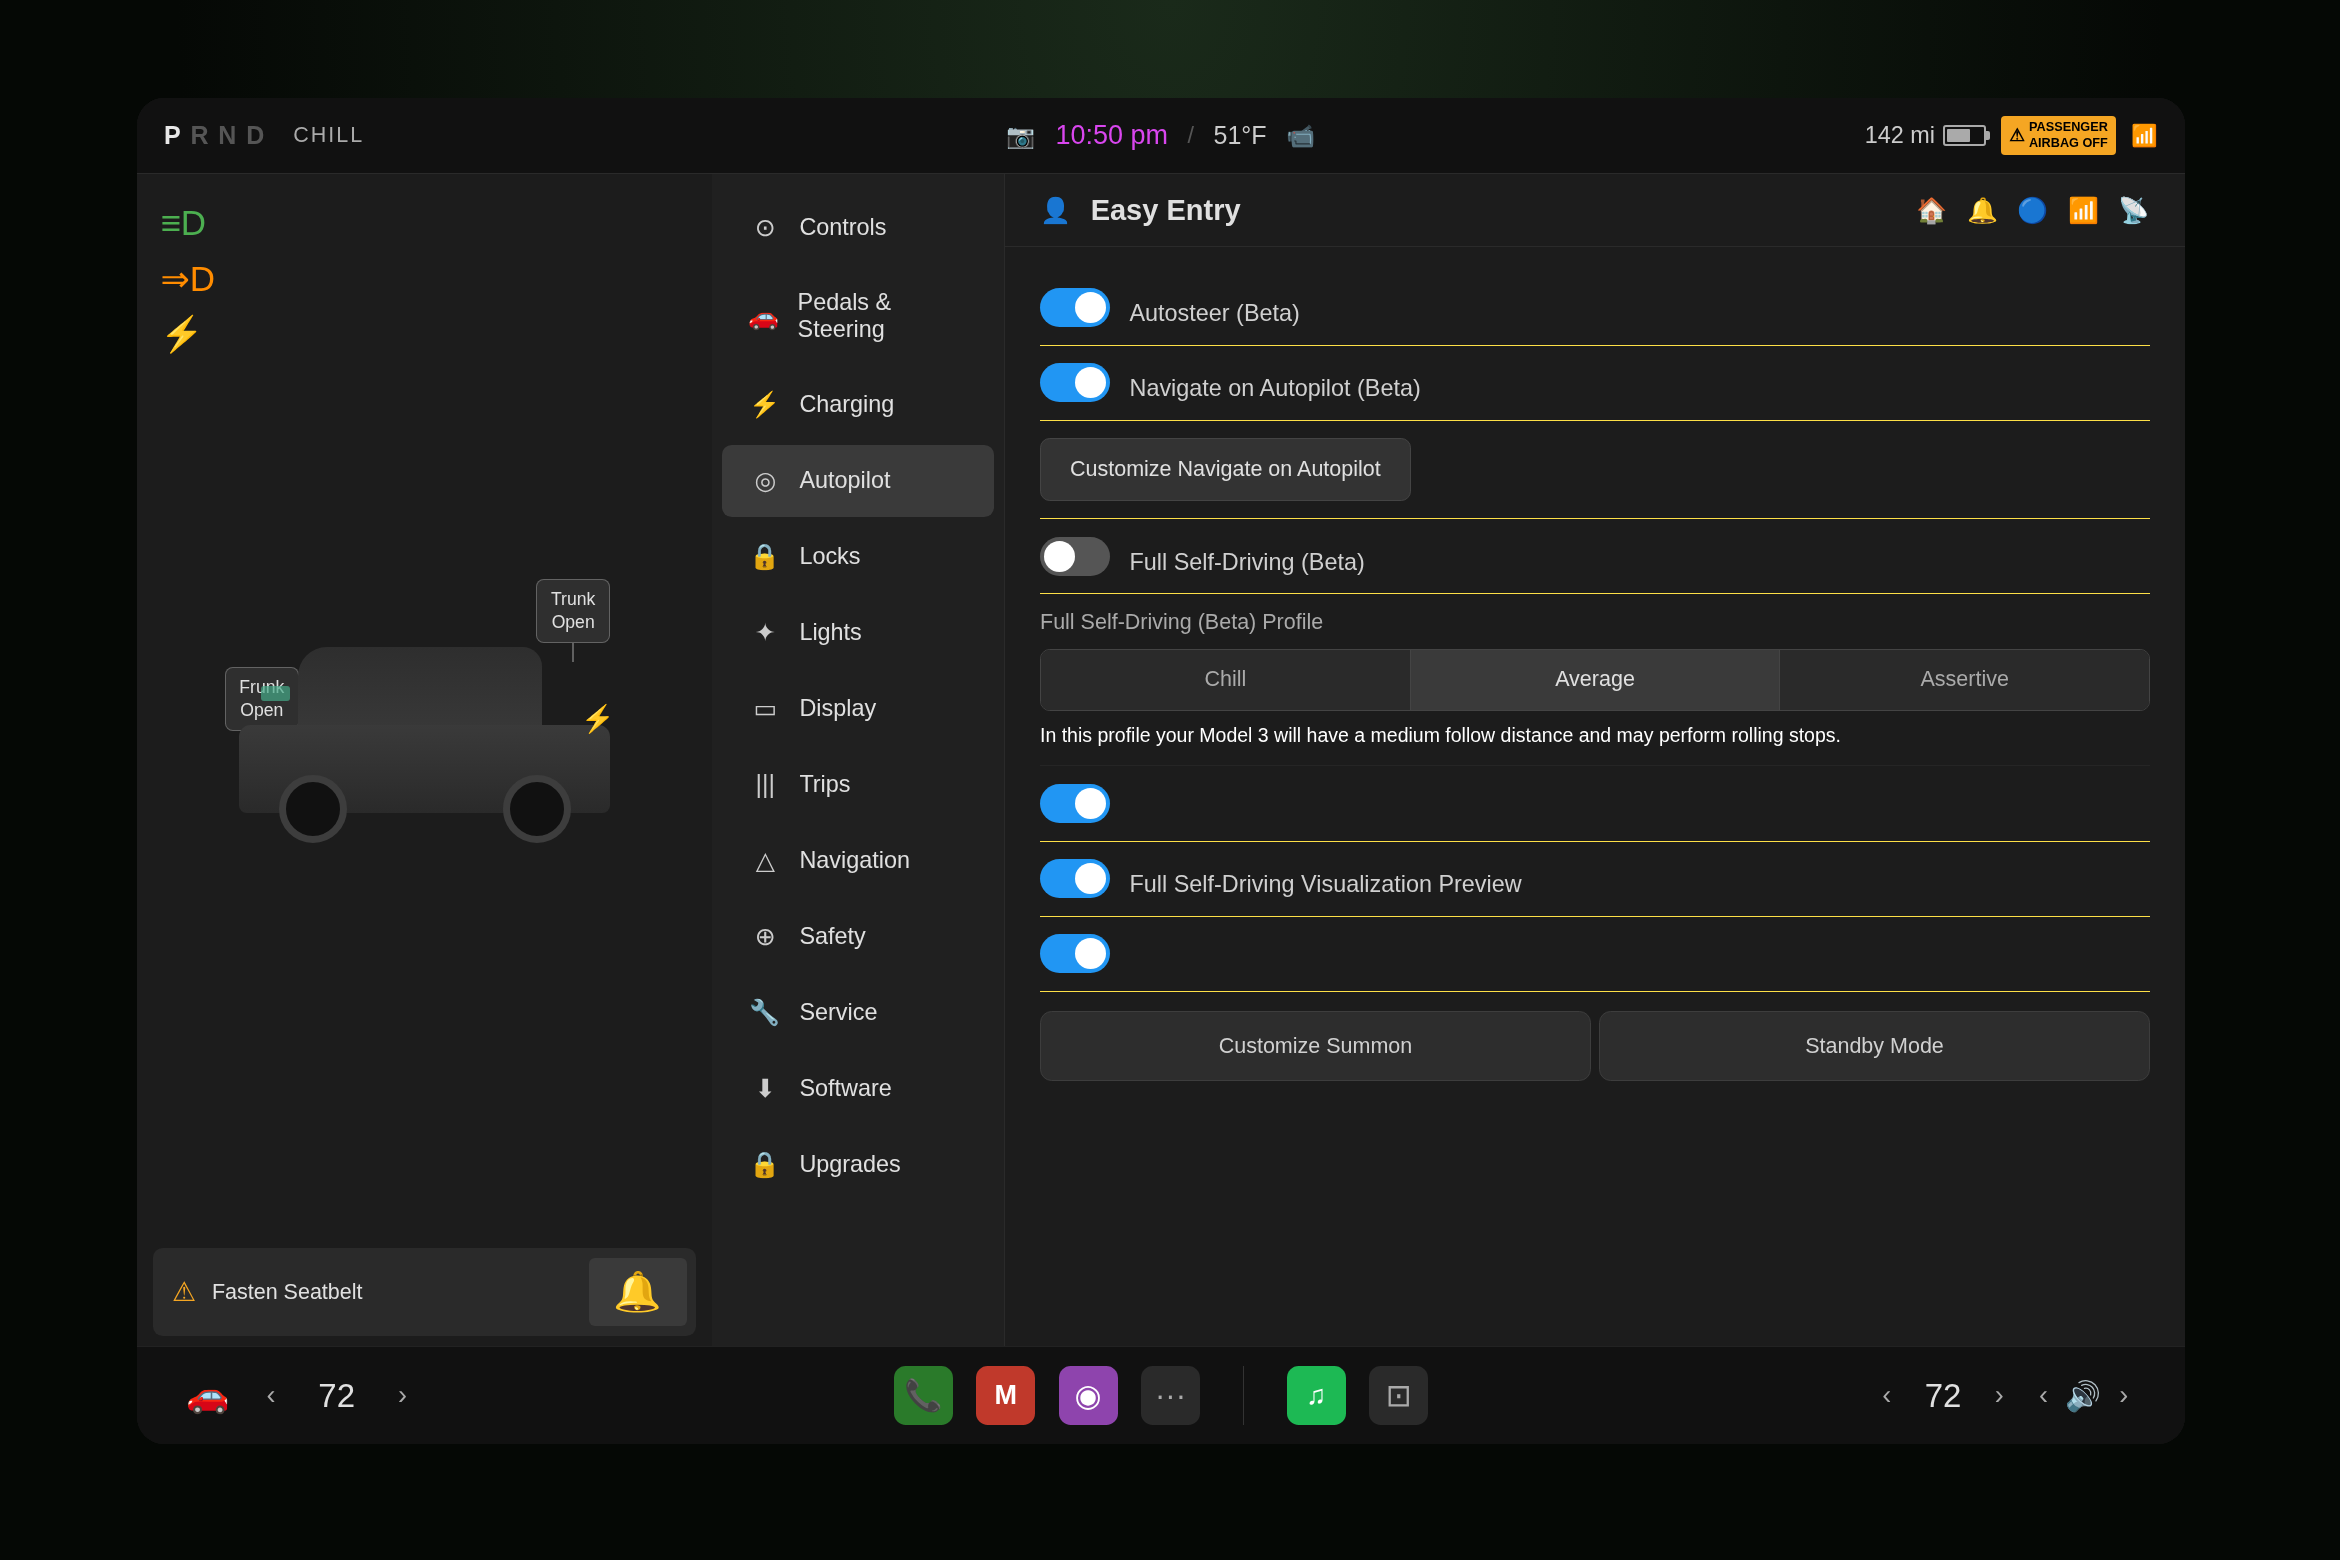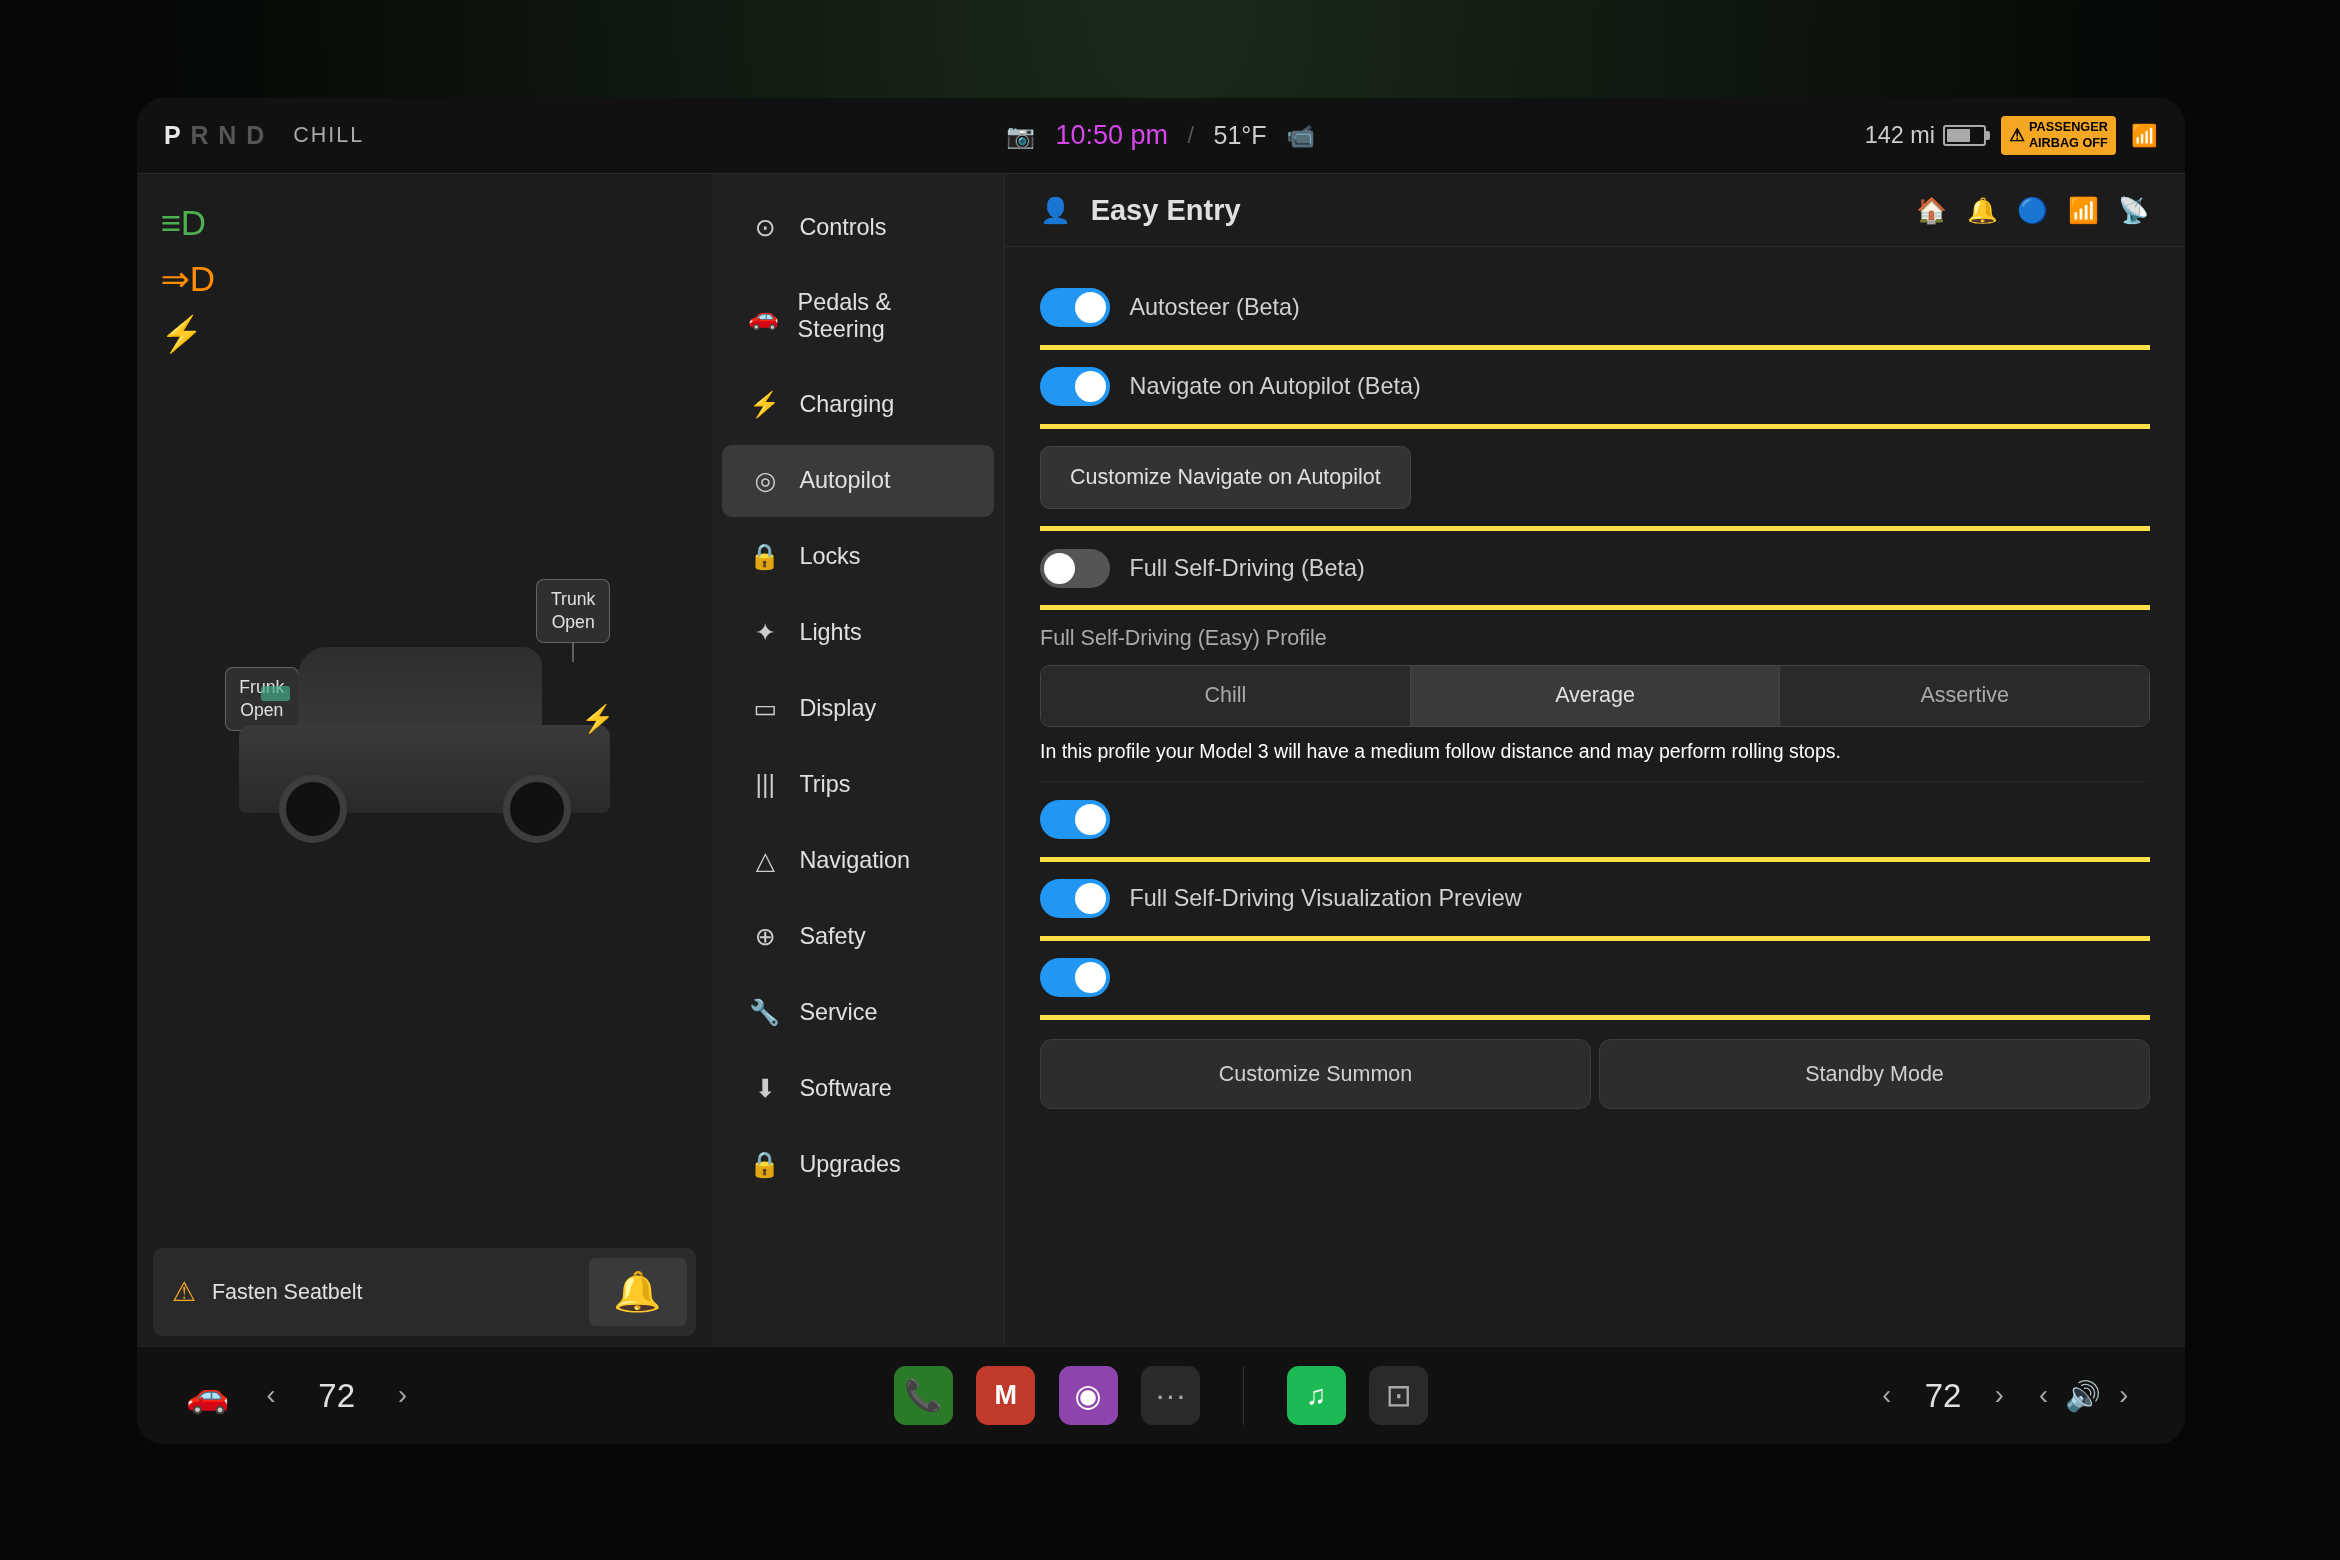--- a/index.html
+++ b/index.html
@@ -268,23 +268,23 @@
 
     .settings-body {
       padding: 23.4px 35px;
       display: flex;
       flex-direction: column;
       gap: 0;
     }
 
     .setting-row {
       display: flex;
-      align-items: center;
+      align-items: flex-end;
       padding: 17.6px 0;
-      border-bottom: 5px solid #fde047;
+      border-bottom: 1px solid #fde047;
       gap: 19.5px;
     }
 
     .setting-label {
       font-size: 23.4px;
       color: #d0d0d0;
       flex: 1;
     }
 
     
@@ -749,21 +749,21 @@
         </div>
 
         <div class="setting-row">
           <div class="toggle-switch off">
             <div class="toggle-knob"></div>
           </div>
           <span class="setting-label">Full Self-Driving (Beta)</span>
         </div>
 
         <div class="profile-section">
-          <div class="profile-label">Full Self-Driving (Easy) Profile</div>
+          <div class="profile-label">Full Self-Driving (Beta) Profile</div>
           <div class="profile-buttons">
             <button class="profile-btn">Chill</button>
             <button class="profile-btn active">Average</button>
             <button class="profile-btn">Assertive</button>
           </div>
           <div class="profile-description">In this profile your Model 3 will have a medium follow distance and may perform rolling stops.</div>
         </div>
 
         <div class="setting-row">
           <div class="toggle-switch on">

